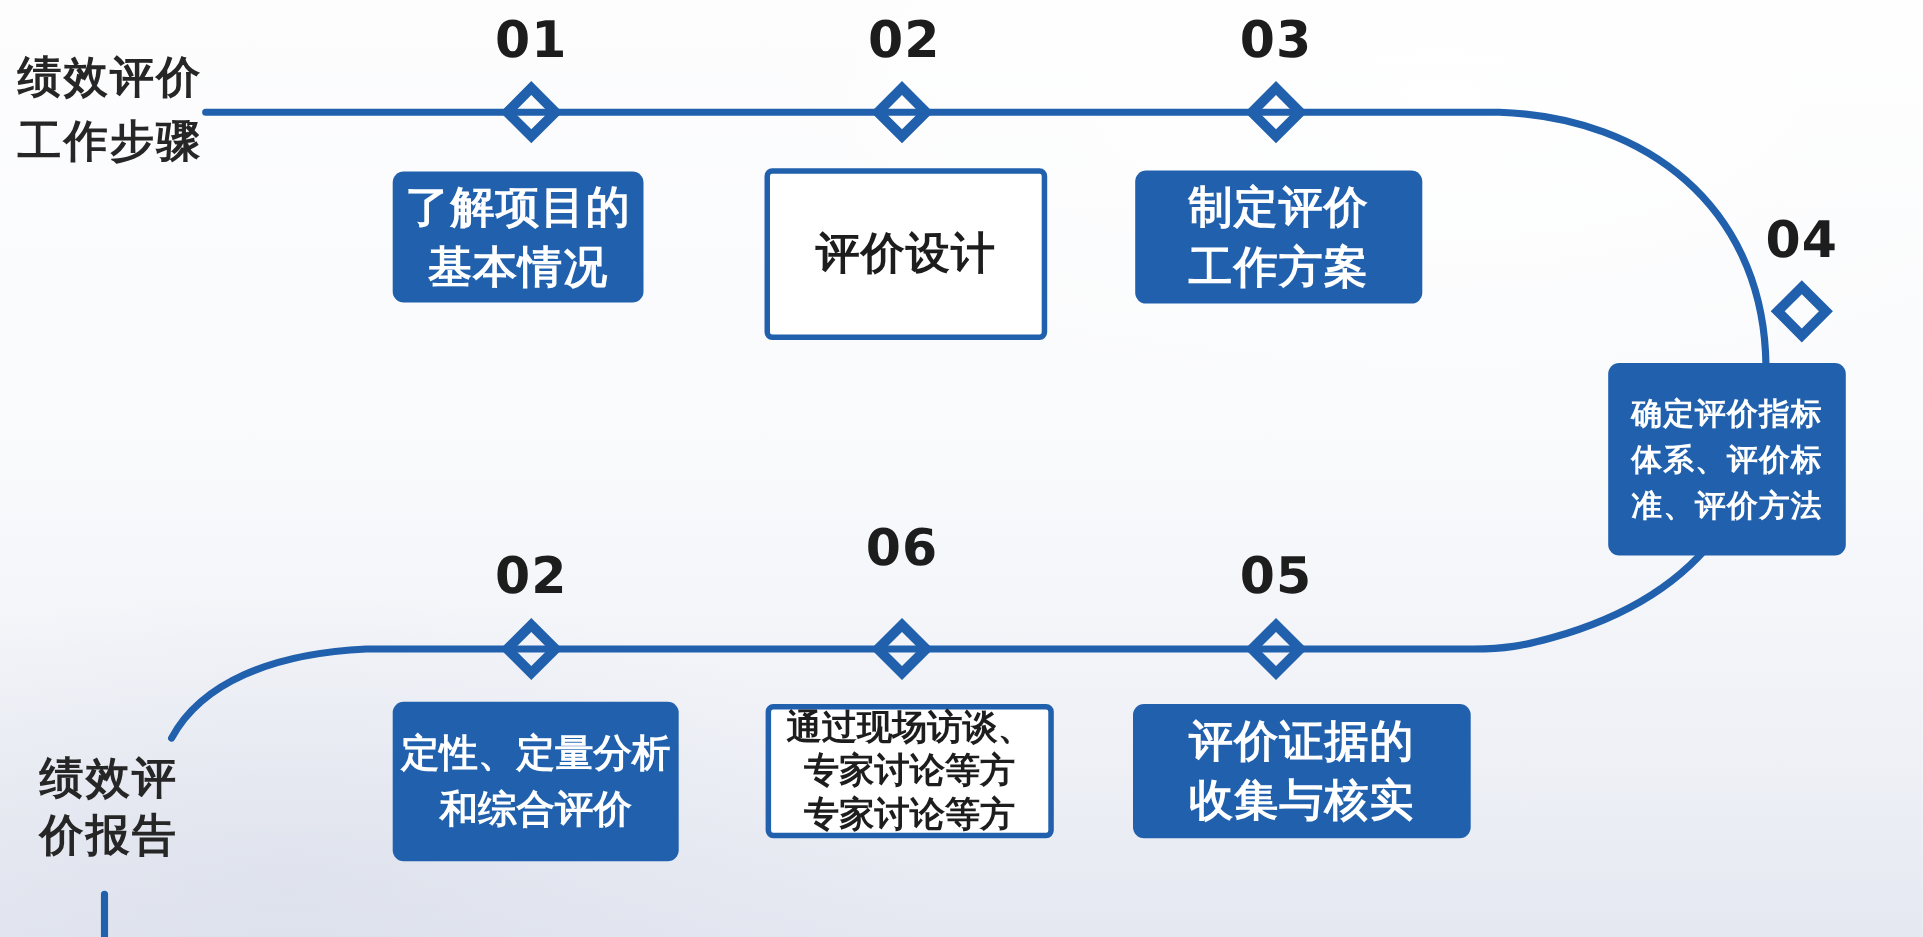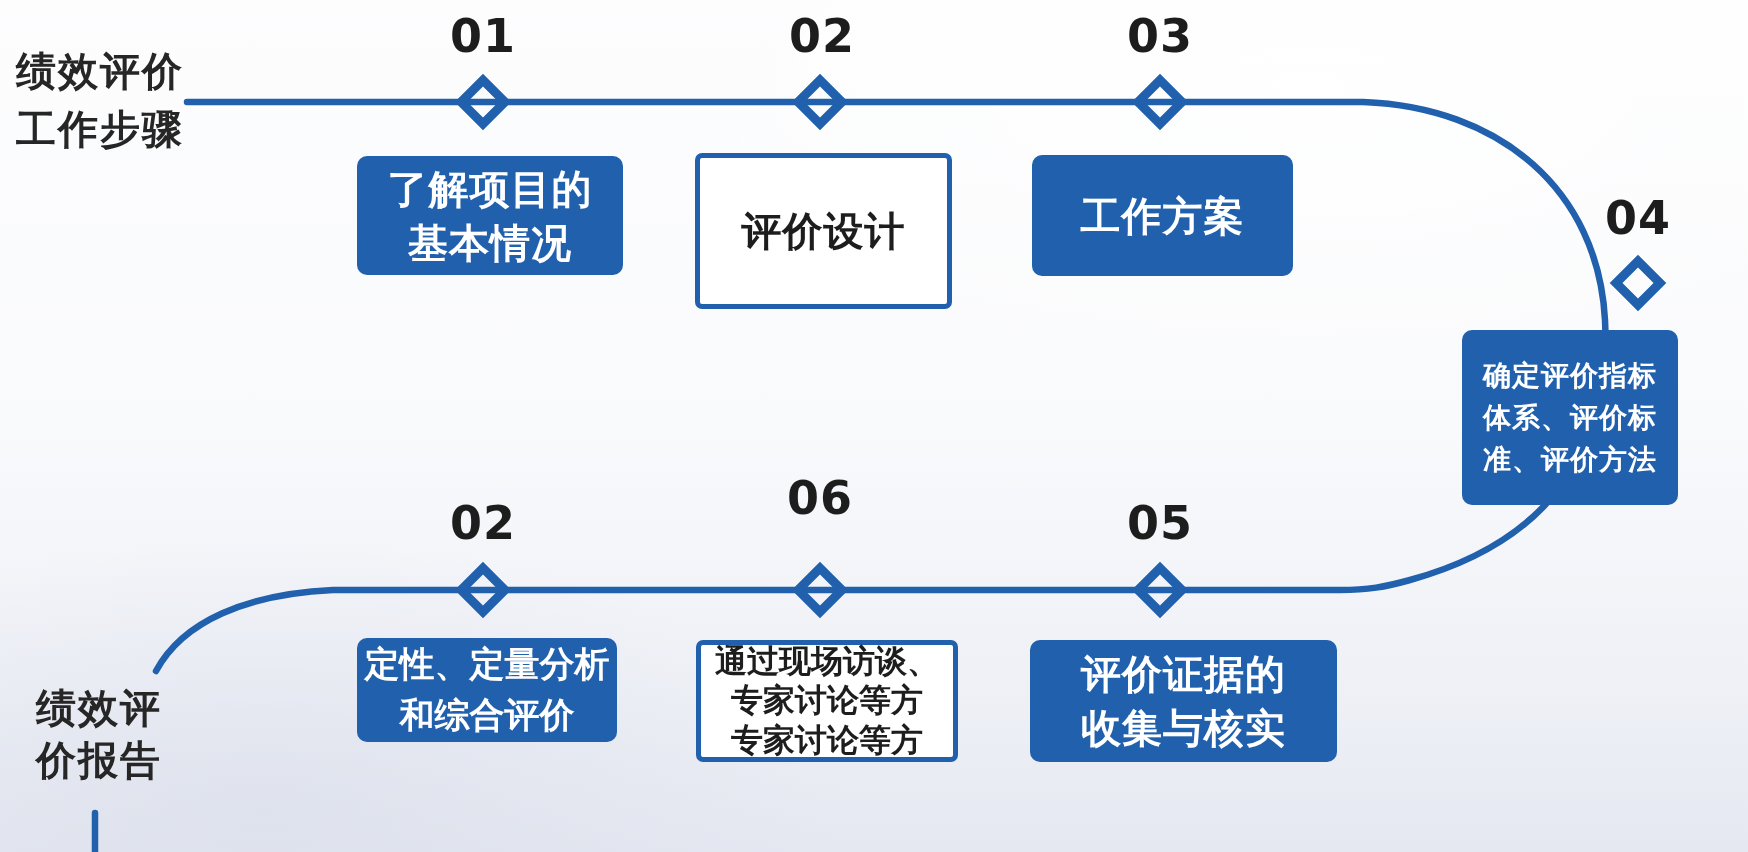--- a/index.html
+++ b/index.html
@@ -71,48 +71,49 @@
   </div>
 
   <div class="num" style="left:483px;top:36px">01</div>
   <div class="num" style="left:822px;top:36px">02</div>
   <div class="num" style="left:1160px;top:36px">03</div>
   <div class="num" style="left:1638px;top:218px">04</div>
   <div class="num" style="left:1160px;top:523px">05</div>
   <div class="num" style="left:820px;top:498px">06</div>
   <div class="num" style="left:483px;top:523px">02</div>
 
-  <div class="box filled" style="left:357px;top:156px;width:266px;height:119px;font-size:40px;line-height:1.35">
+  <div class="box filled" style="left:357px;top:156px;width:228px;height:119px;font-size:40px;line-height:1.35">
     <div>了解项目的</div>
     <div>基本情况</div>
   </div>
 
   <div class="box outline" style="left:695px;top:153px;width:257px;height:156px;font-size:40px;line-height:1.3">
     <div>评价设计</div>
   </div>
 
   <div class="box filled" style="left:1032px;top:155px;width:261px;height:121px;font-size:40px;line-height:1.35">
+    <div>制定评价</div>
     <div>工作方案</div>
   </div>
 
   <div class="box filled" style="left:1462px;top:330px;width:216px;height:175px;font-size:28px;line-height:1.5">
     <div>确定评价指标</div>
     <div>体系、评价标</div>
     <div>准、评价方法</div>
   </div>
 
   <div class="box filled" style="left:1030px;top:640px;width:307px;height:122px;font-size:40px;line-height:1.35">
     <div>评价证据的</div>
     <div>收集与核实</div>
   </div>
 
   <div class="box outline" style="left:696px;top:640px;width:262px;height:122px;font-size:32px;line-height:1.22;letter-spacing:0">
     <div>通过现场访谈、</div>
     <div>专家讨论等方</div>
     <div>专家讨论等方</div>
   </div>
 
-  <div class="box filled" style="left:357px;top:638px;width:260px;height:104px;font-size:35px;line-height:1.45;letter-spacing:0">
+  <div class="box filled" style="left:357px;top:638px;width:260px;height:145px;font-size:35px;line-height:1.45;letter-spacing:0">
     <div>定性、定量分析</div>
     <div>和综合评价</div>
   </div>
 
 </div>
 
 </body></html>

